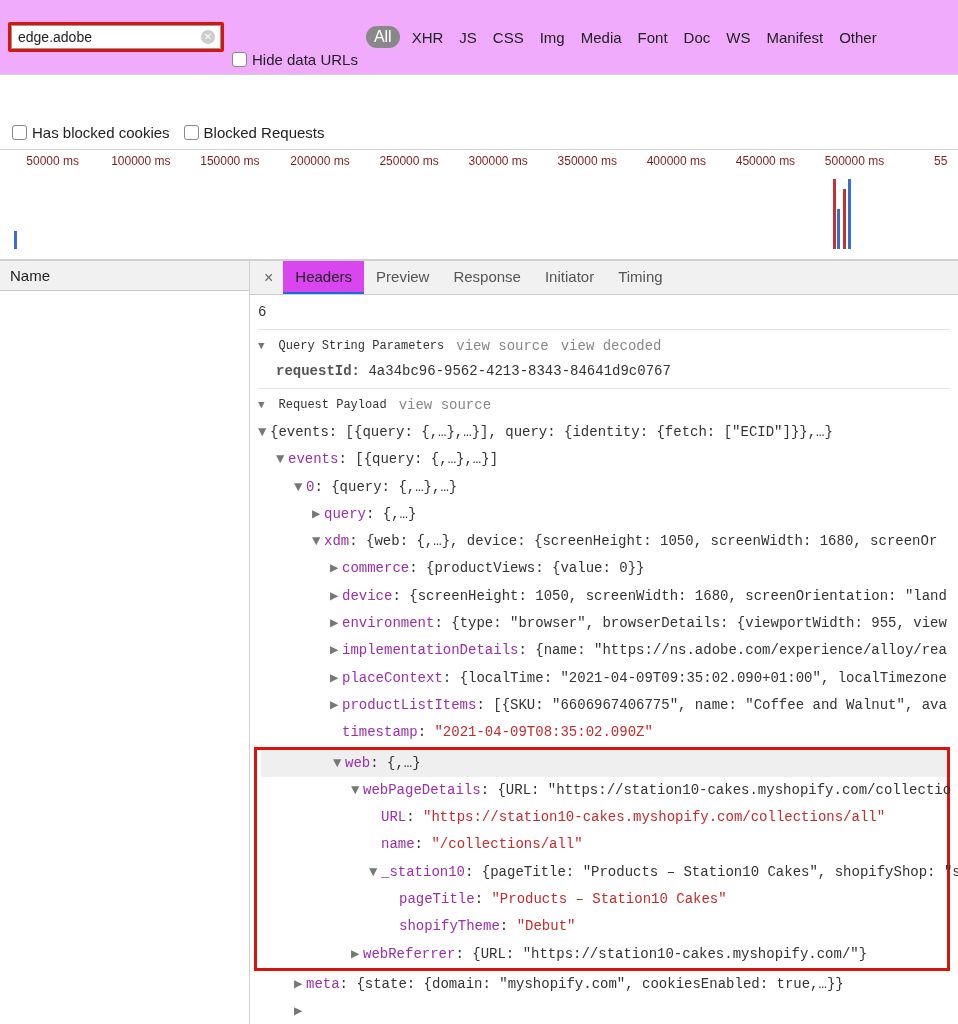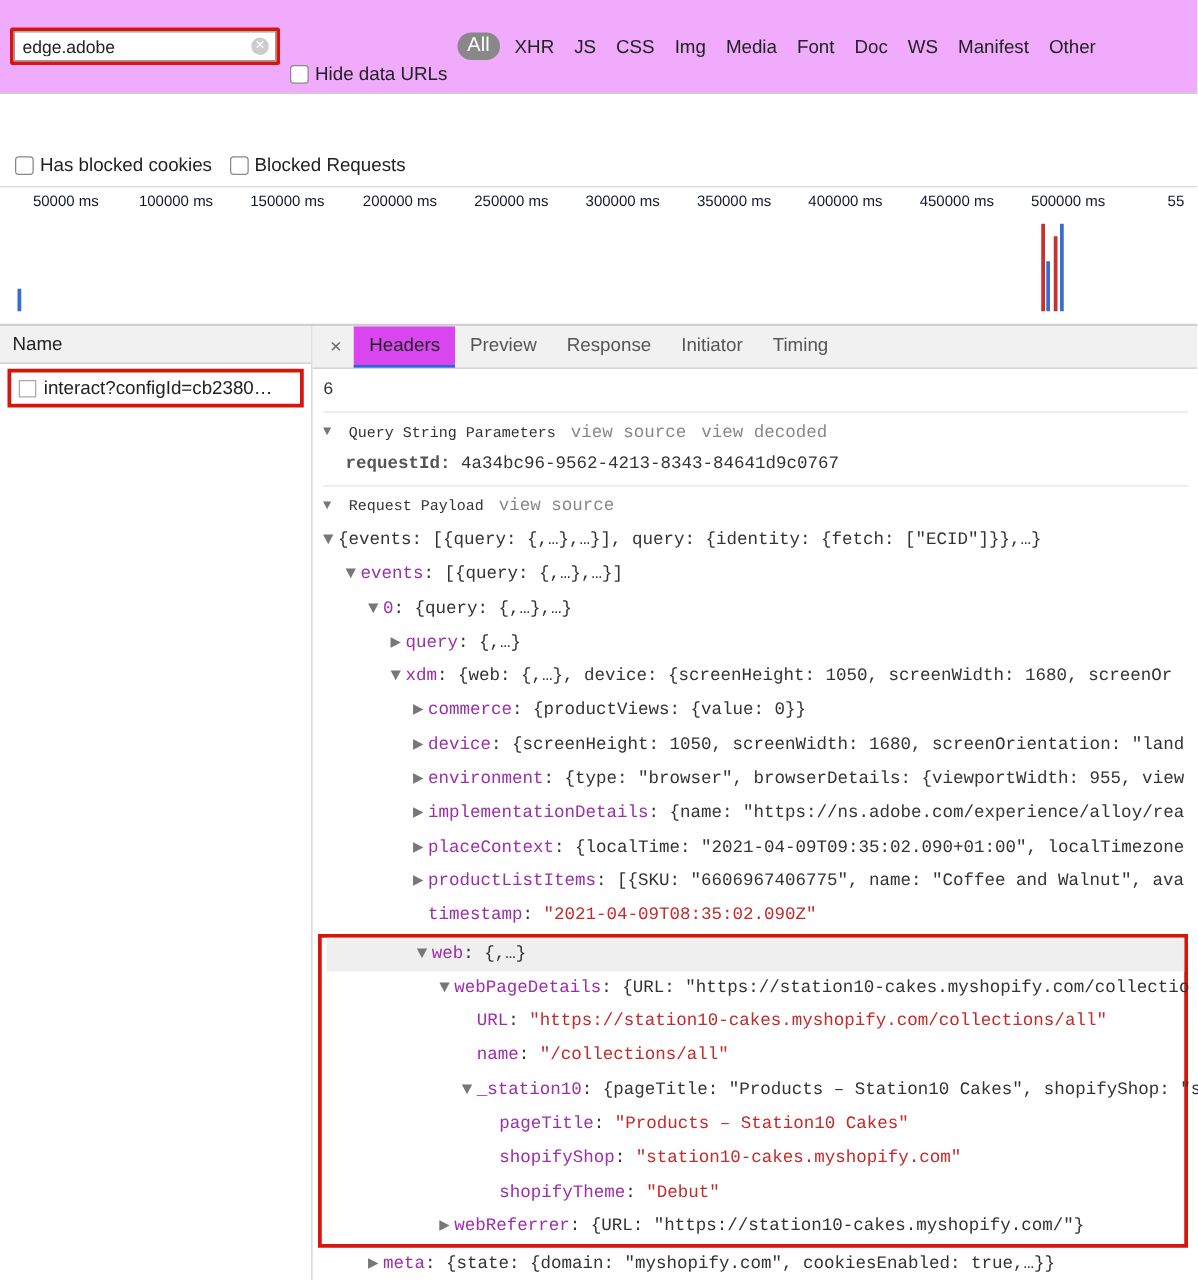--- a/index.html
+++ b/index.html
@@ -78,21 +78,21 @@
 
 .timeline {
   position: relative;
   border-bottom: 1px solid #d0d0d0;
   height: 110px;
   background: #fff;
 }
 .timeline-ticks {
   display: flex;
   font-size: 12px;
-  color: #0f172a;
+  color: #7f1d1d;
   padding: 4px 0 2px;
   position: relative;
 }
 .tick { position: absolute; top: 4px; transform: translateX(-50%); white-space: nowrap; }
 .timeline-bars {
   position: absolute;
   top: 22px; bottom: 4px; left: 0; right: 0;
 }
 .bar { position: absolute; width: 3px; bottom: 6px; }
 .bar.red { background: #c63232; }
@@ -253,24 +253,20 @@
     <div class="bar blue" style="left:87.4%; height:40px;"></div>
     <div class="bar red" style="left:88%; height:60px;"></div>
     <div class="bar blue" style="left:88.5%; height:70px;"></div>
   </div>
 </div>
 
 <div class="split">
 
   <div class="left">
     <div class="left-header">Name</div>
-    <div class="request-row">
-      <span class="req-icon"></span>
-      <span>interact?configId=cb2380…</span>
-    </div>
   </div>
 
   <div class="right">
     <div class="tabs">
       <span class="close-x">×</span>
       <span class="tab active">Headers</span>
       <span class="tab">Preview</span>
       <span class="tab">Response</span>
       <span class="tab">Initiator</span>
       <span class="tab">Timing</span>
@@ -310,21 +306,20 @@
         <div class="t-row ind4"><span class="tri">▶</span><span class="key-purple">productListItems</span><span class="plain">: [{SKU: "6606967406775", name: "Coffee and Walnut", ava</span></div>
         <div class="t-row ind4"><span class="tri">&nbsp;</span><span class="key-purple">timestamp</span><span class="plain">: </span><span class="str-red">"2021-04-09T08:35:02.090Z"</span></div>
 
         <div class="red-box">
           <div class="t-row ind4 hl"><span class="tri">▼</span><span class="key-purple">web</span><span class="plain">: {,…}</span></div>
           <div class="t-row ind5"><span class="tri">▼</span><span class="key-purple">webPageDetails</span><span class="plain">: {URL: "https://station10-cakes.myshopify.com/collectio</span></div>
           <div class="t-row ind6"><span class="tri">&nbsp;</span><span class="key-purple">URL</span><span class="plain">: </span><span class="str-red">"https://station10-cakes.myshopify.com/collections/all"</span></div>
           <div class="t-row ind6"><span class="tri">&nbsp;</span><span class="key-purple">name</span><span class="plain">: </span><span class="str-red">"/collections/all"</span></div>
           <div class="t-row ind6"><span class="tri">▼</span><span class="key-purple">_station10</span><span class="plain">: {pageTitle: "Products – Station10 Cakes", shopifyShop: "s</span></div>
           <div class="t-row ind7"><span class="tri">&nbsp;</span><span class="key-purple">pageTitle</span><span class="plain">: </span><span class="str-red">"Products – Station10 Cakes"</span></div>
-          <div class="t-row ind7"><span class="tri">&nbsp;</span><span class="key-purple">shopifyShop</span><span class="plain">: </span><span class="str-red">"station10-cakes.myshopify.com"</span></div>
           <div class="t-row ind7"><span class="tri">&nbsp;</span><span class="key-purple">shopifyTheme</span><span class="plain">: </span><span class="str-red">"Debut"</span></div>
           <div class="t-row ind5"><span class="tri">▶</span><span class="key-purple">webReferrer</span><span class="plain">: {URL: "https://station10-cakes.myshopify.com/"}</span></div>
         </div>
 
         <div class="t-row ind2"><span class="tri">▶</span><span class="key-purple">meta</span><span class="plain">: {state: {domain: "myshopify.com", cookiesEnabled: true,…}}</span></div>
         <div class="t-row ind2"><span class="tri">▶</span></div>
       </div>
     </div>
   </div>
 </div>

